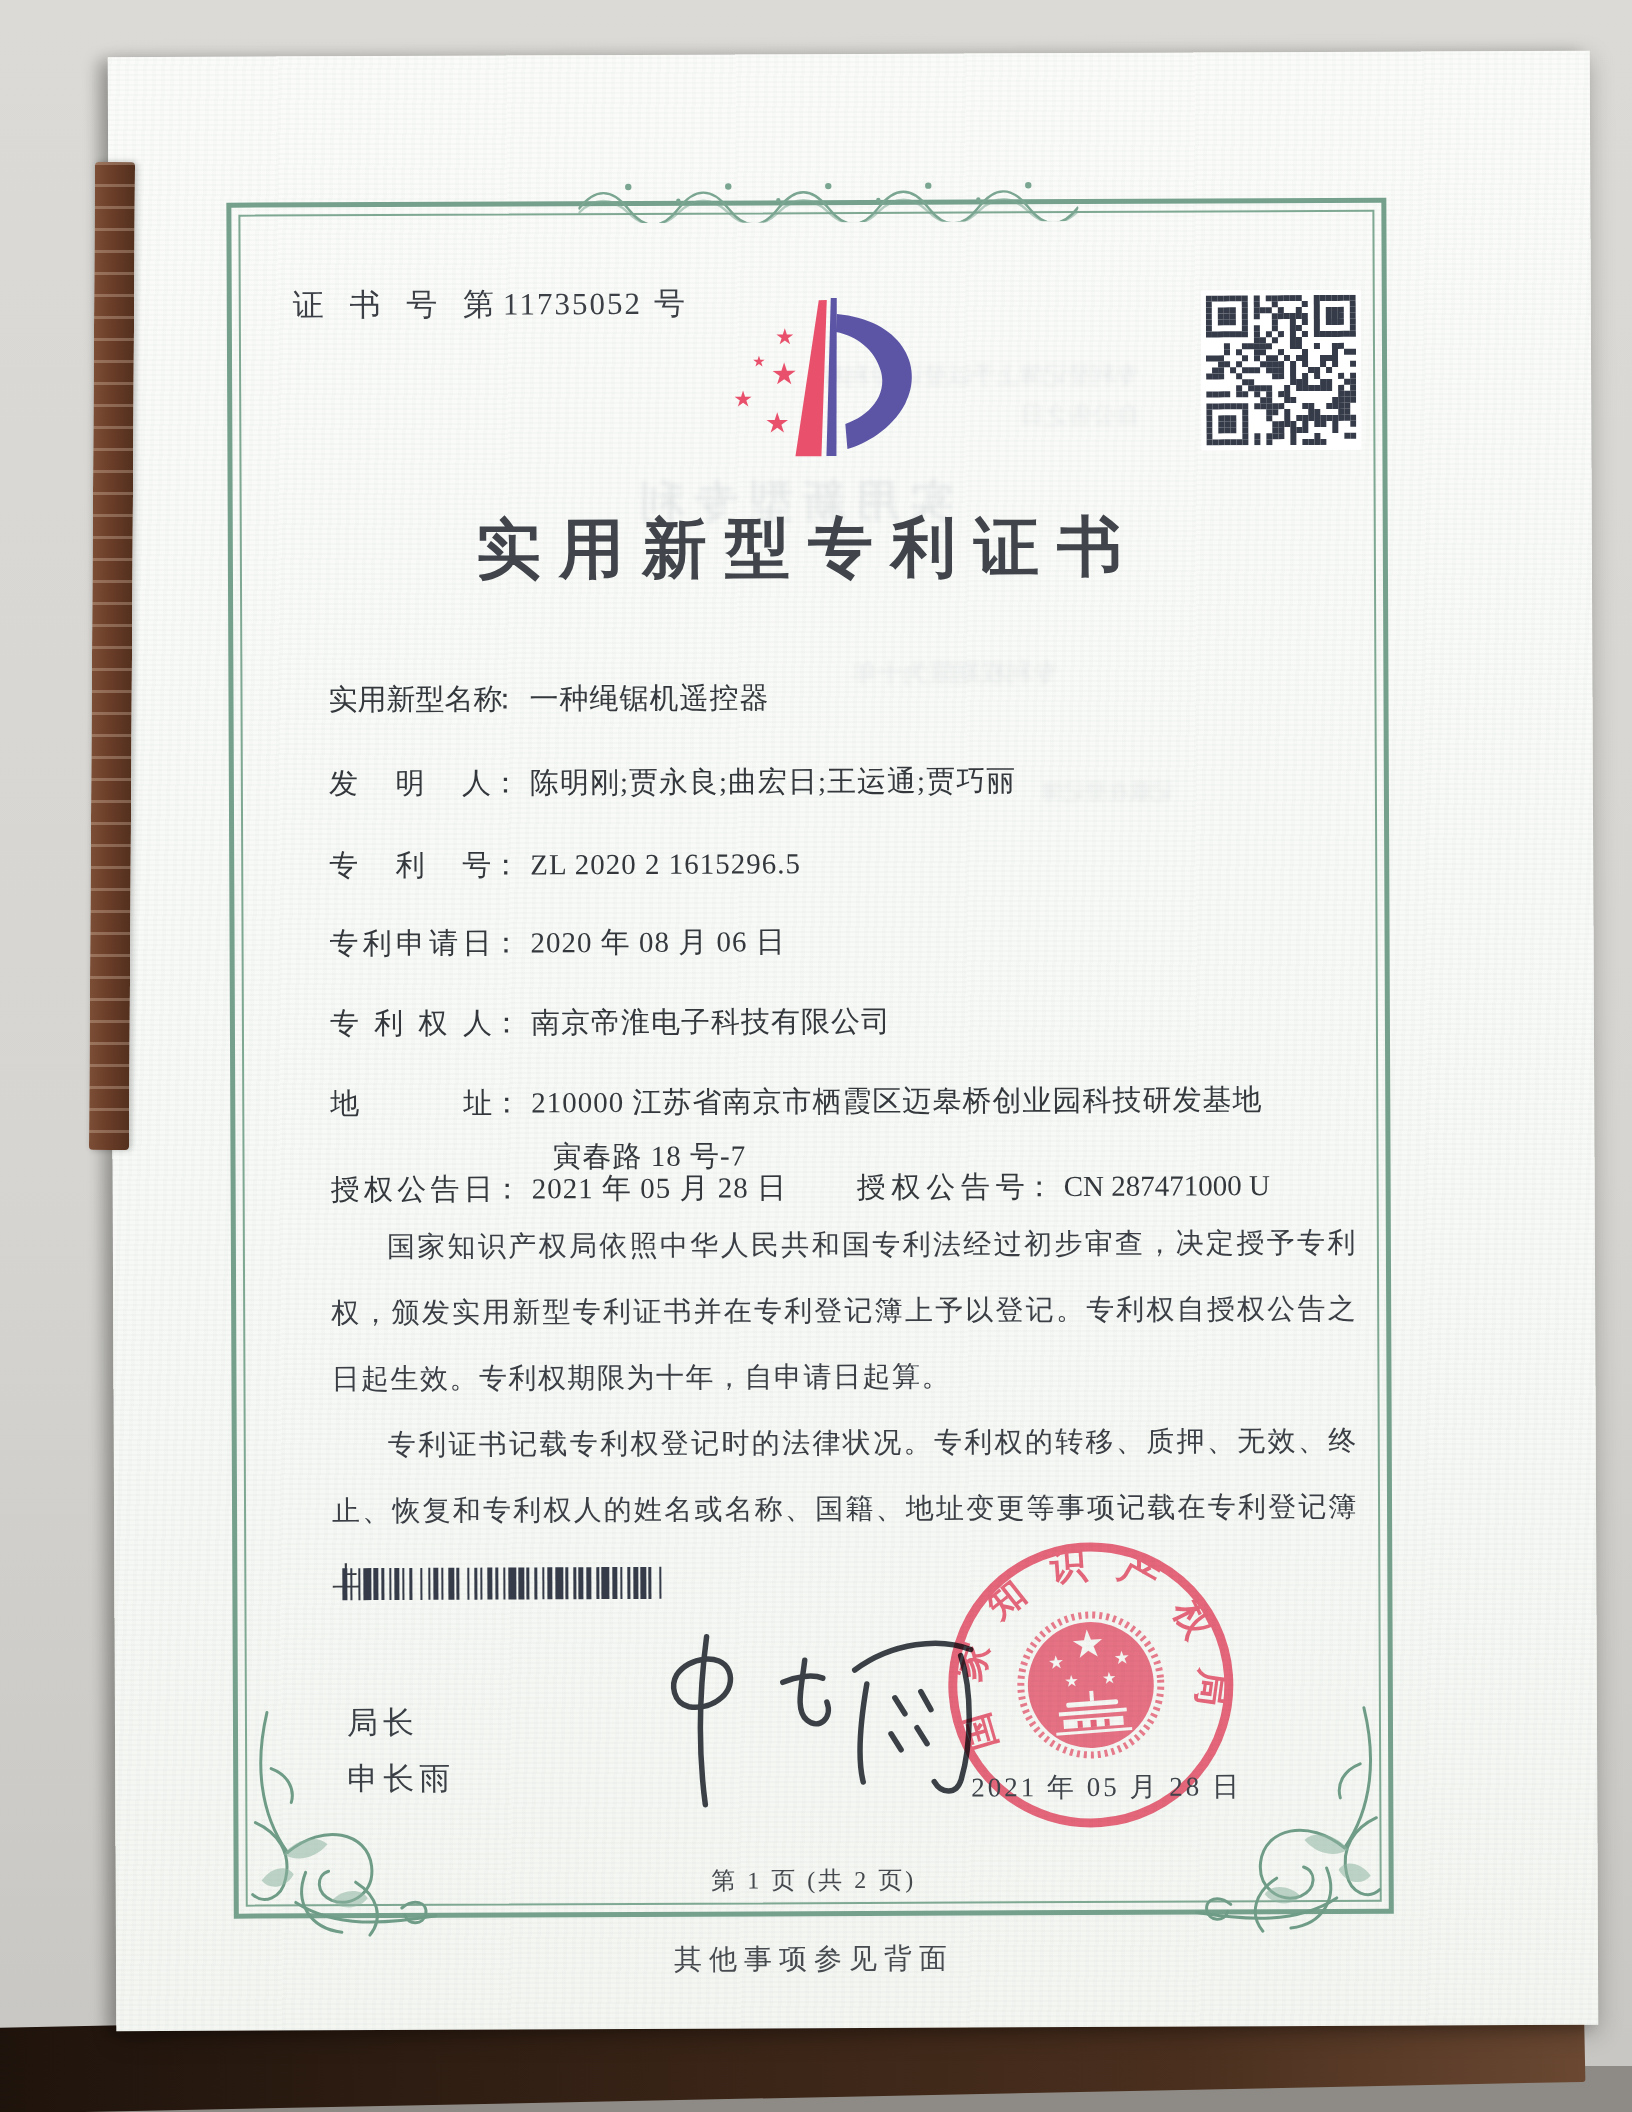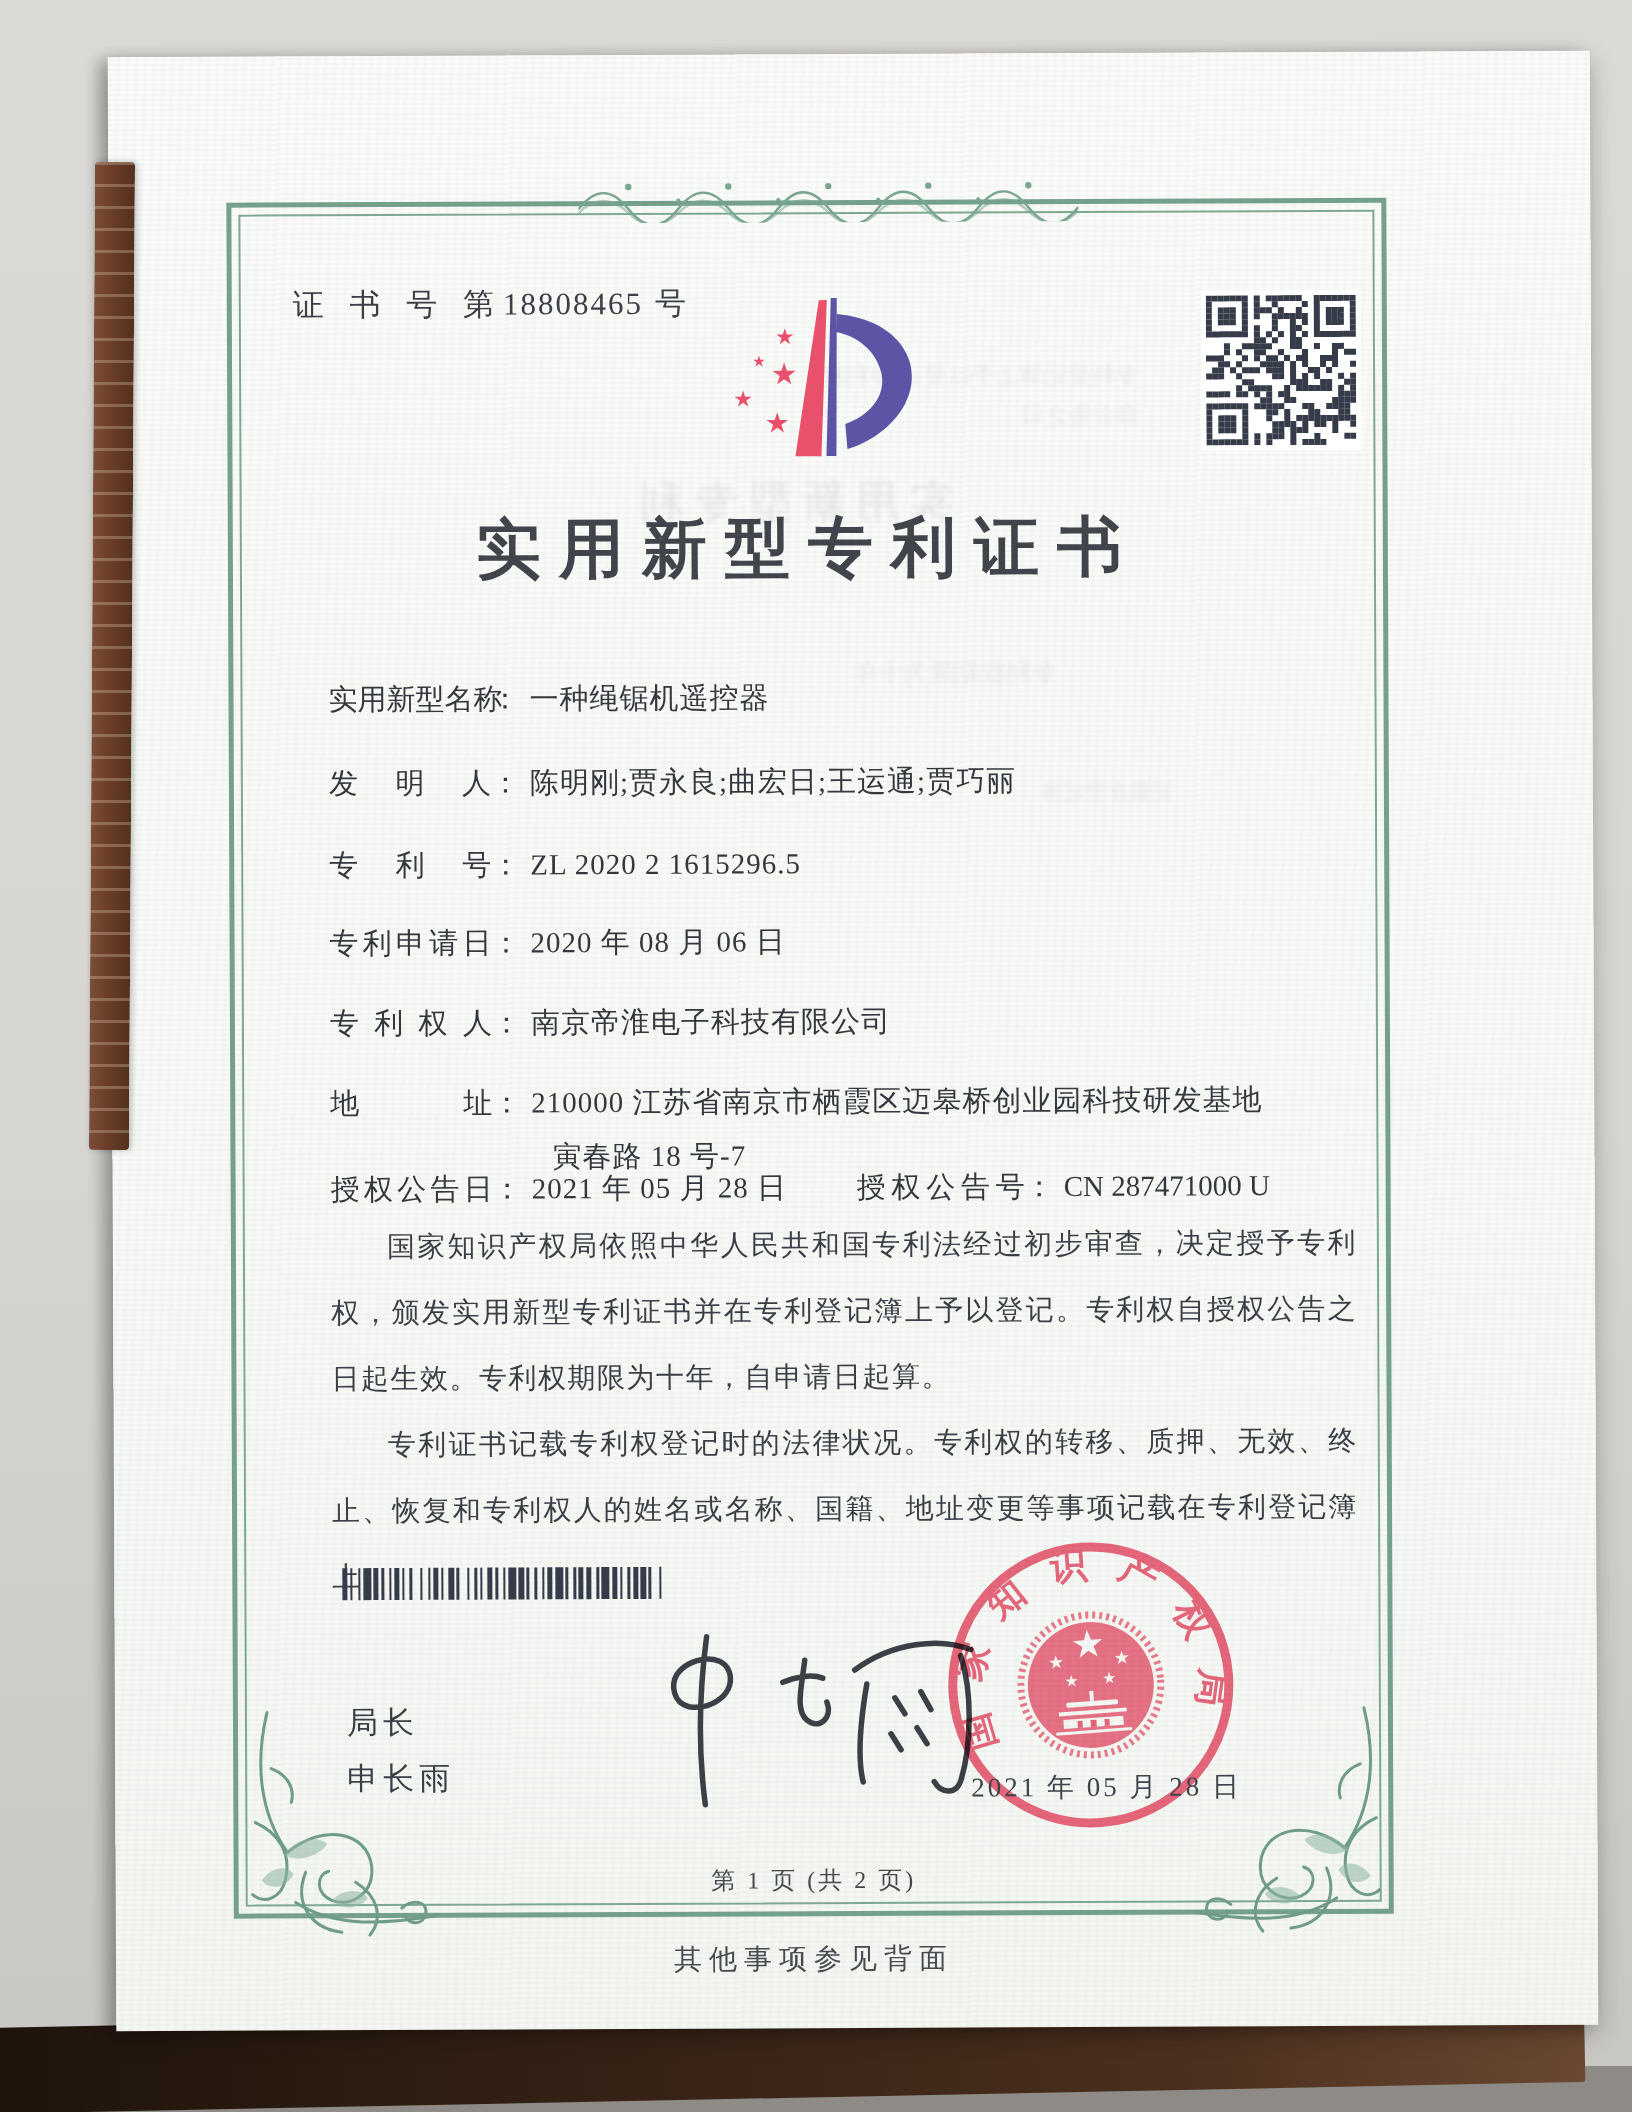--- a/index.html
+++ b/index.html
@@ -183,21 +183,21 @@
         <path d="M36 64 C52 70 60 84 56 98"></path>
       </g>
       <g fill="#8fb5a2" opacity=".55">
         <path d="M48 150 C60 134 82 130 92 140 C80 154 62 158 48 150 Z"></path>
         <path d="M26 176 C36 162 52 160 58 170 C50 184 34 186 26 176 Z"></path>
         <path d="M96 196 C108 184 126 184 132 194 C122 206 104 206 96 196 Z"></path>
       </g>
     </svg>
 
     <div class="cert-no">
-      <span class="pre">证 书 号 第</span><span class="num">18808465</span><span class="suf">号</span>
+      <span class="pre">证 书 号 第</span><span class="num">11735052</span><span class="suf">号</span>
     </div>
 
     <svg class="logo" viewBox="0 0 212 182">
       <polygon points="104,12 112,12 106,168 80,168" fill="#e8506b"></polygon>
       <polygon points="116,10 122,10 121,168 111,168" fill="#5c55a6"></polygon>
       <path d="M122 26 C186 32 210 78 190 116 C176 142 150 156 132 161 L130 136 C154 128 172 108 166 84 C160 62 142 48 121 44 Z" fill="#5c55a6"></path>
       <g fill="#e8506b" font-family="'DejaVu Sans',sans-serif" text-anchor="middle">
         <text x="70" y="56" font-size="22">★</text>
         <text x="44" y="78" font-size="15">★</text>
         <text x="69" y="96" font-size="30">★</text>

